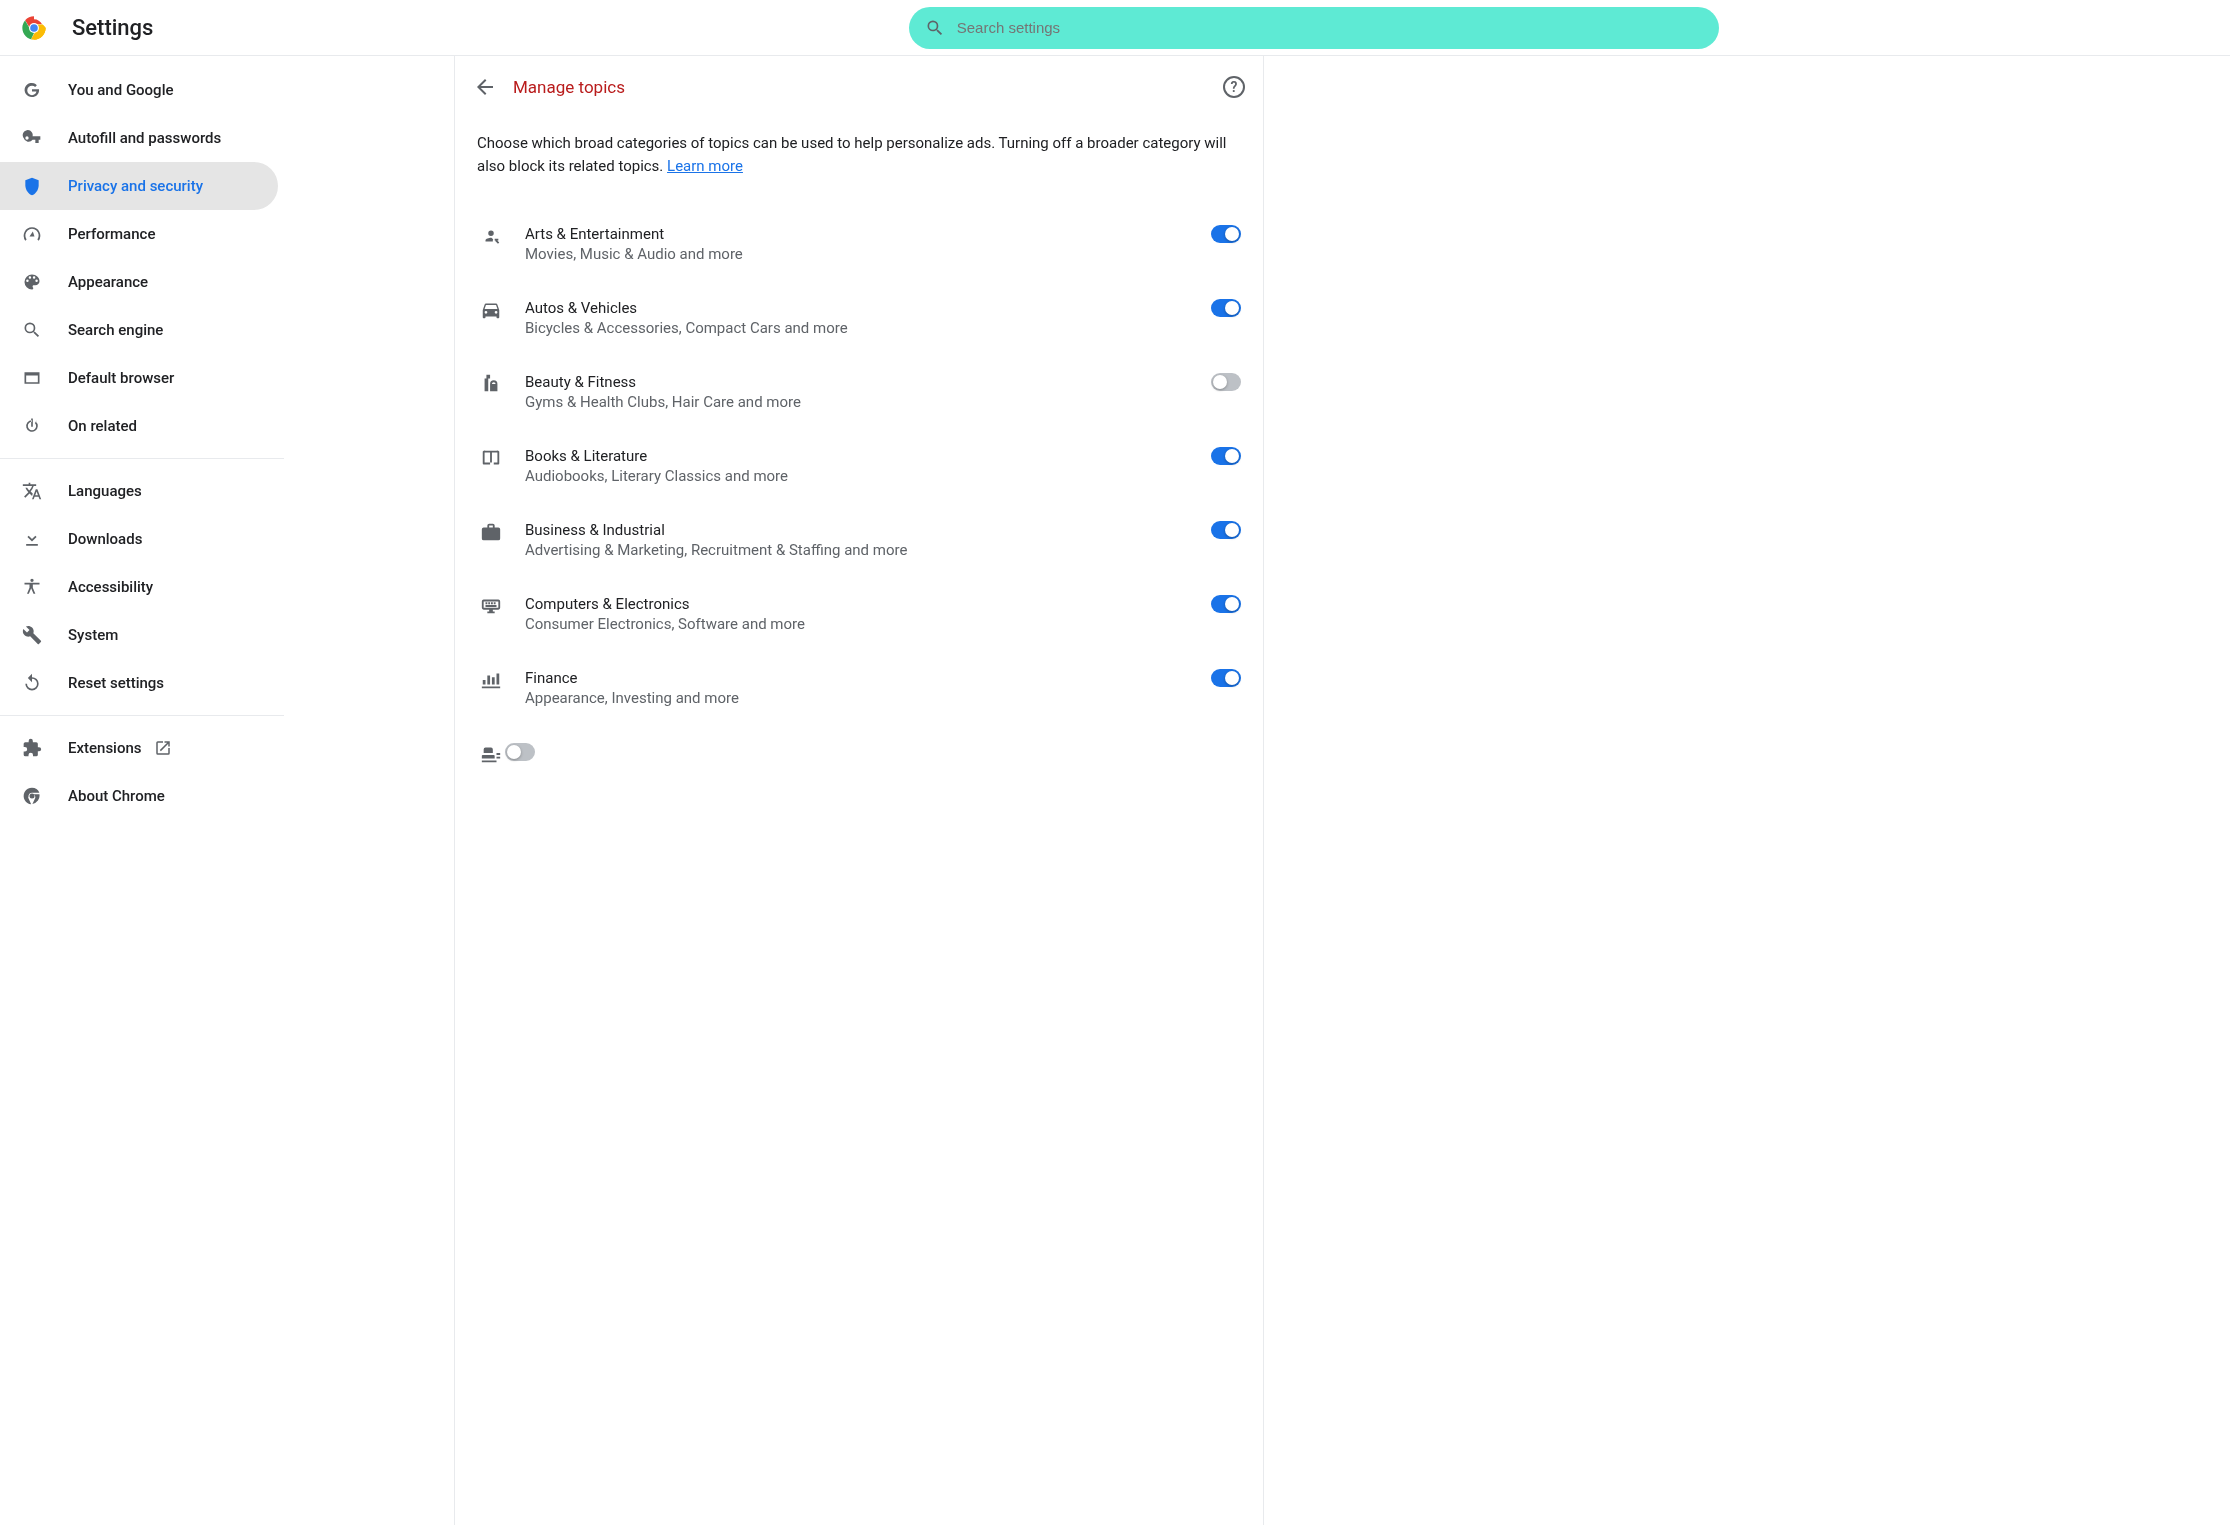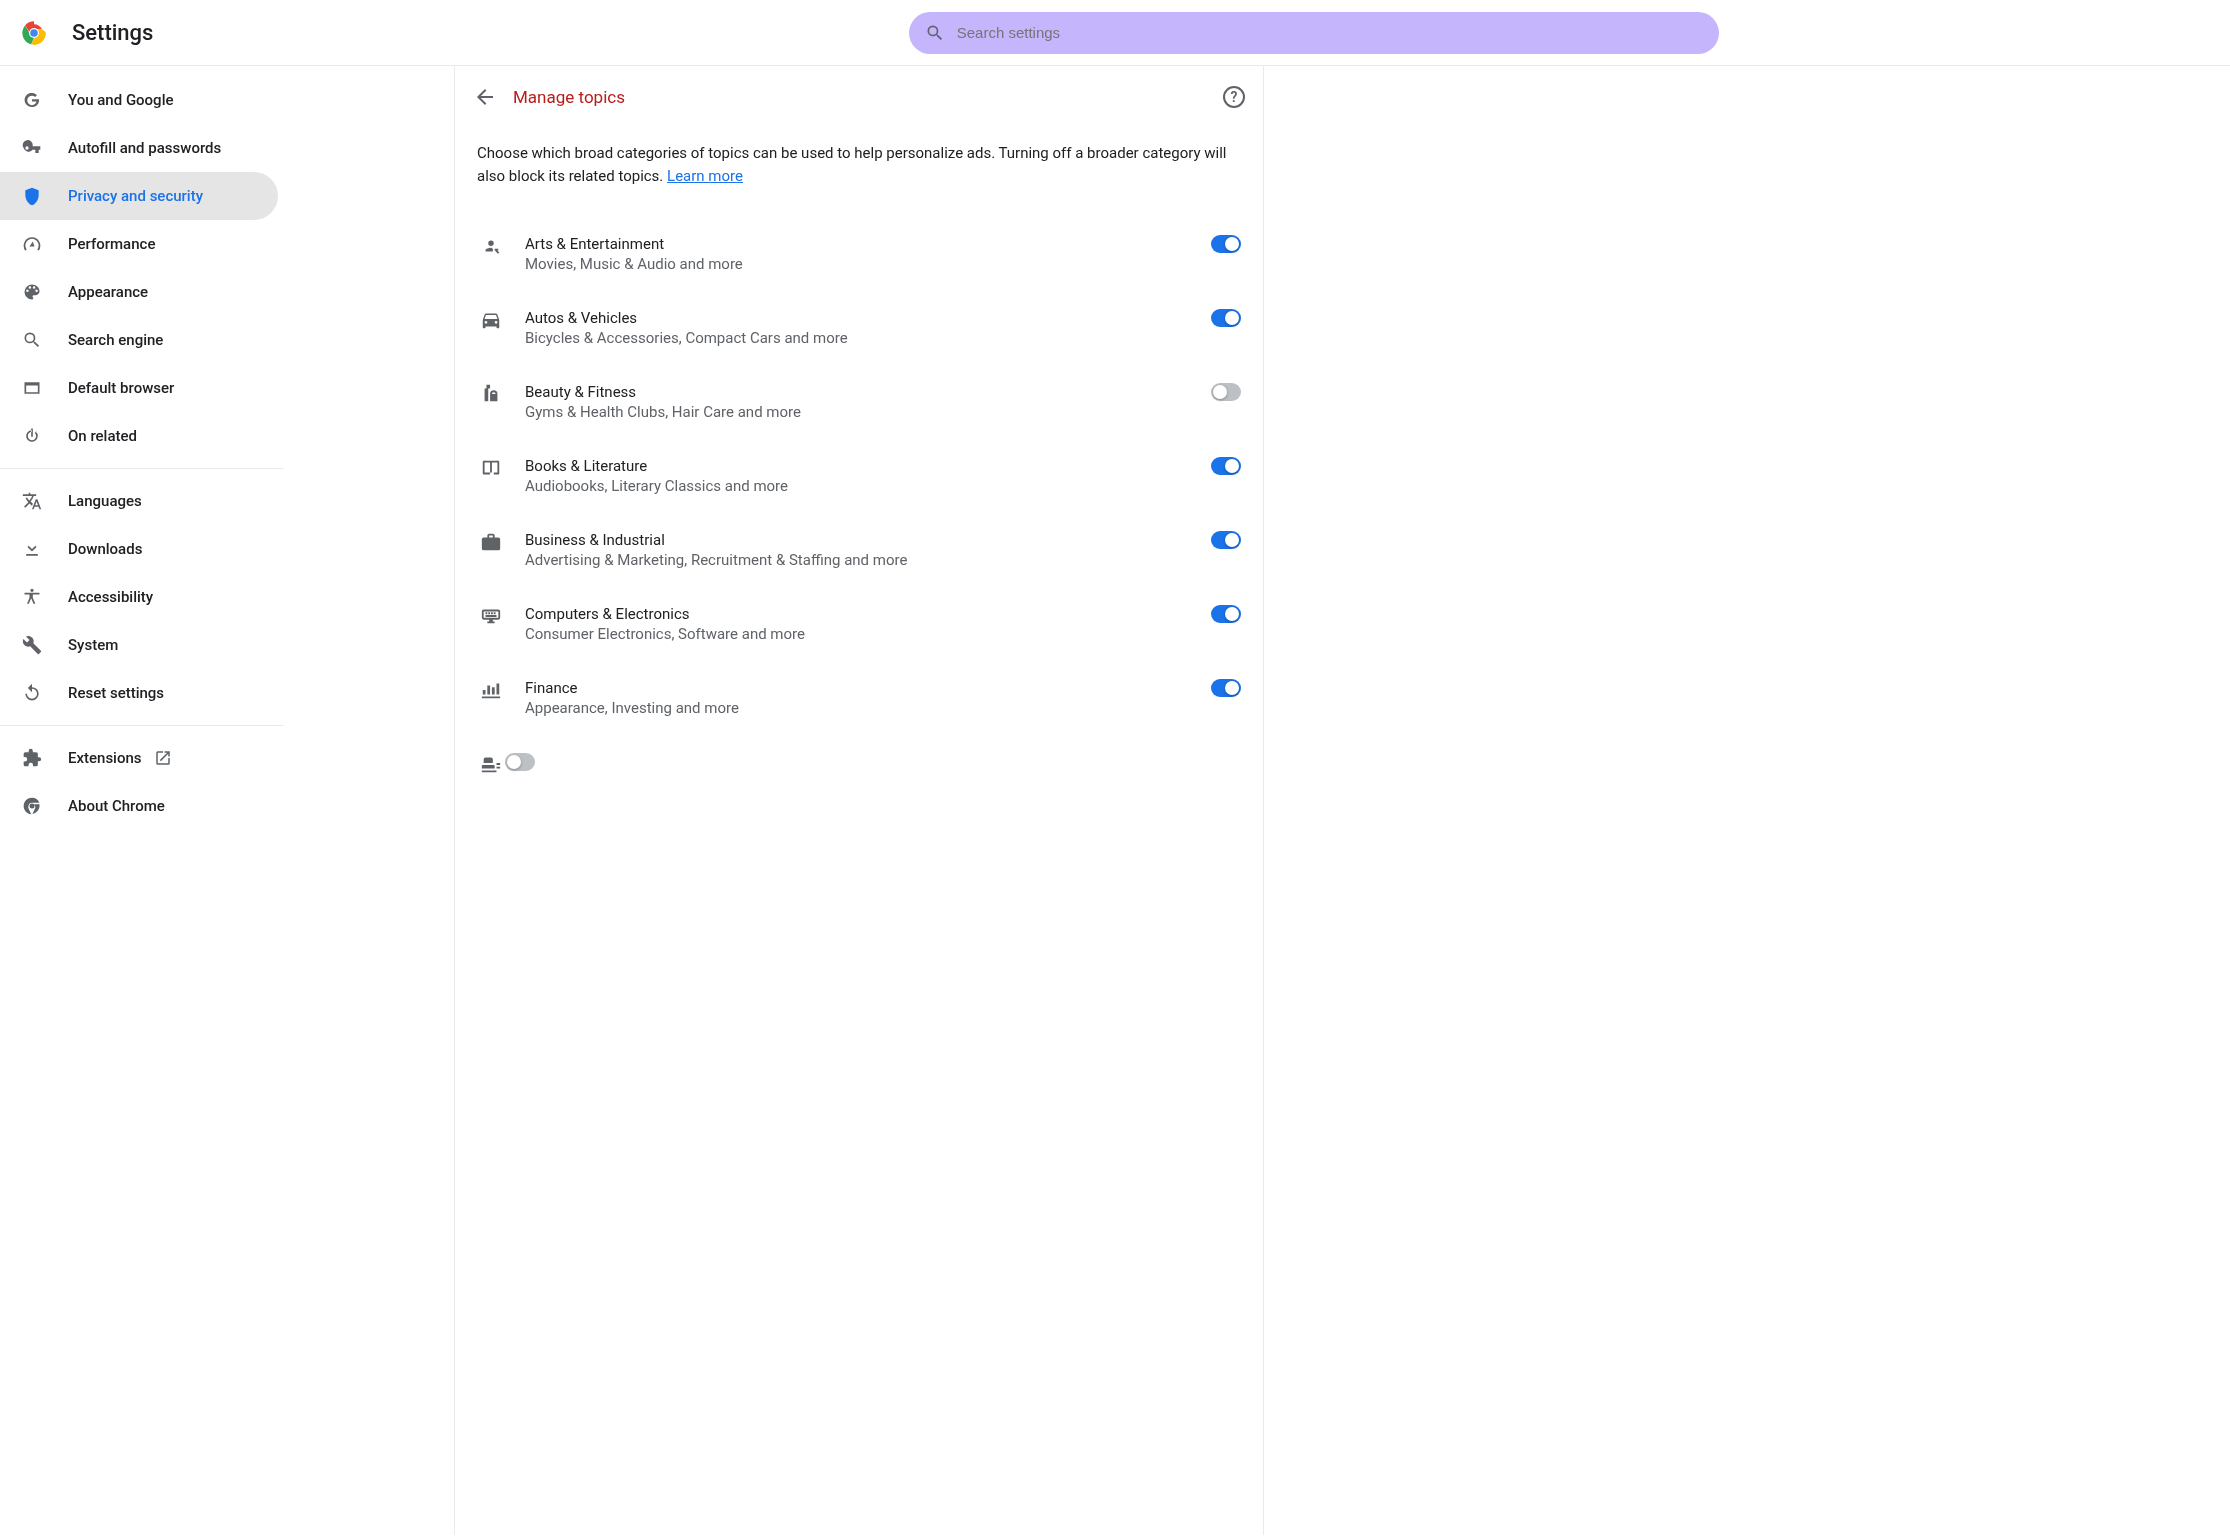--- a/index.html
+++ b/index.html
@@ -6,36 +6,36 @@
   body {
     font-family: Roboto, "Segoe UI", Arial, sans-serif;
     background: #fff;
     color: #202124;
     font-size: 14px;
   }
   
   .header {
     display: flex;
     align-items: center;
-    height: 66px;
+    height: 56px;
     padding: 0 16px 0 20px;
     border-bottom: 1px solid #e8eaed;
   }
   .chrome-logo { width: 28px; height: 28px; margin-right: 24px; position: relative; }
   .app-title { font-size: 22px; color: #202124; font-weight: 500; }
   .search-wrap {
     flex: 1;
     display: flex;
     justify-content: center;
     margin-left: 260px;
   }
   .search-bar {
     width: 810px;
     height: 42px;
-    background: #c4b5fd;
+    background: #5eead4;
     border-radius: 21px;
     display: flex;
     align-items: center;
     padding: 0 16px;
   }
   .search-bar svg { fill: #5f6368; }
   .search-input {
     border: none;
     background: transparent;
     outline: none;

